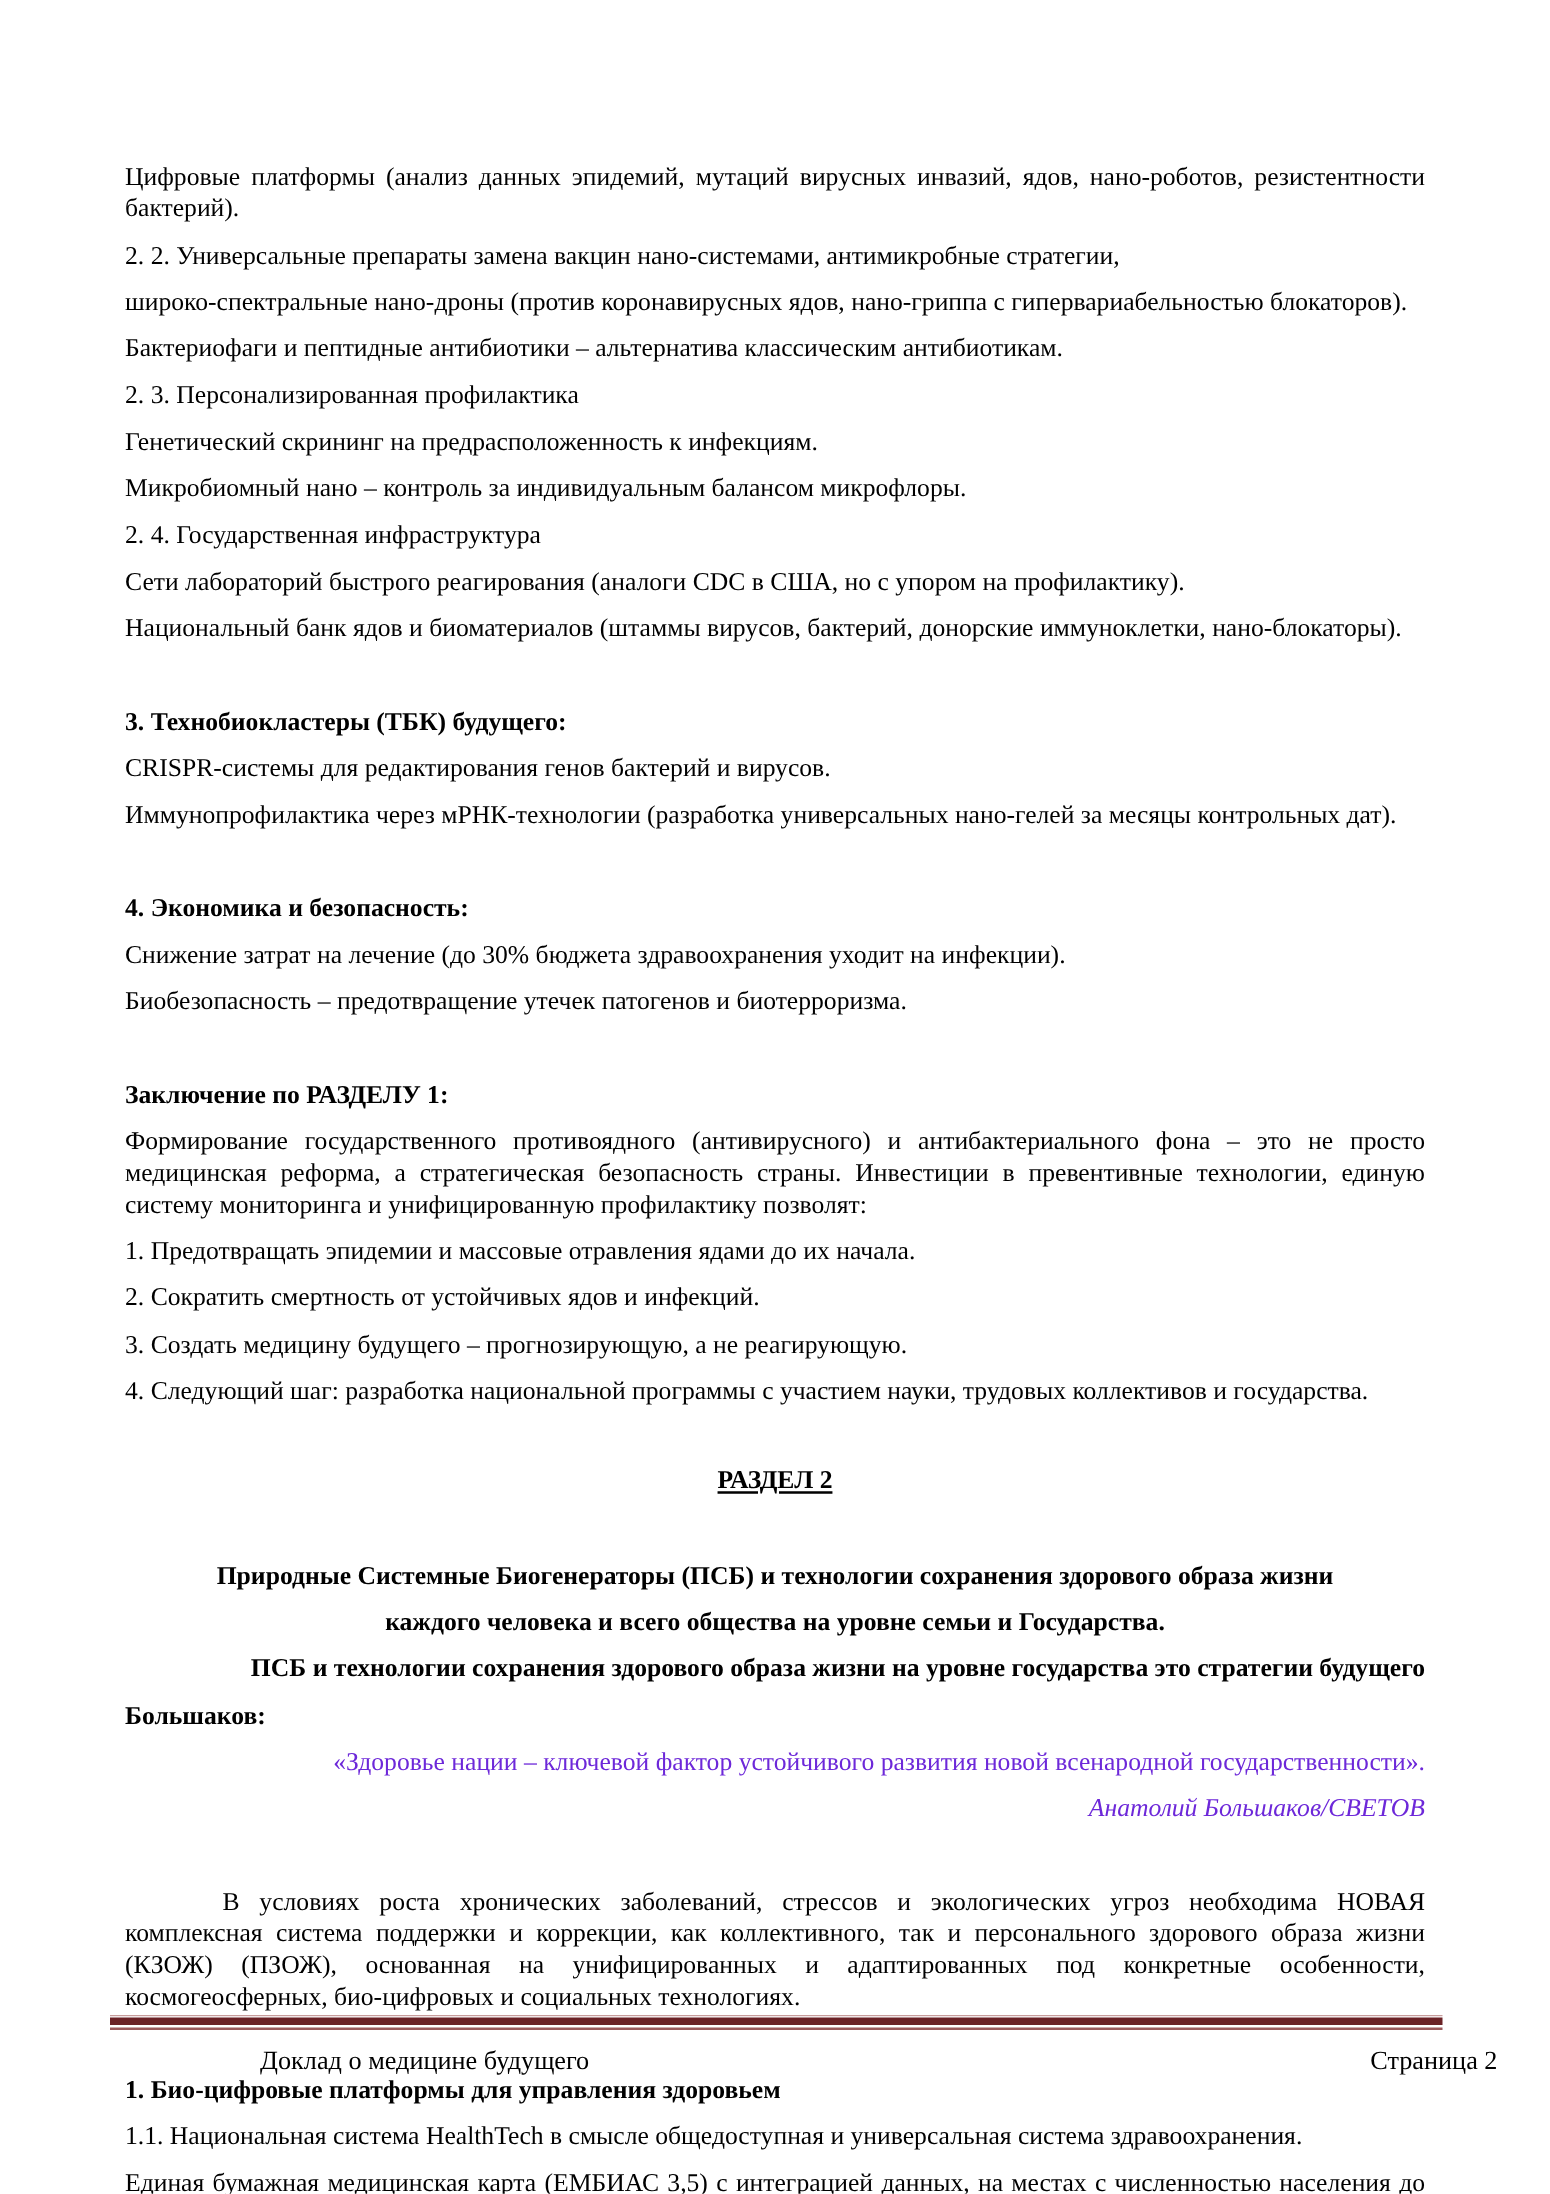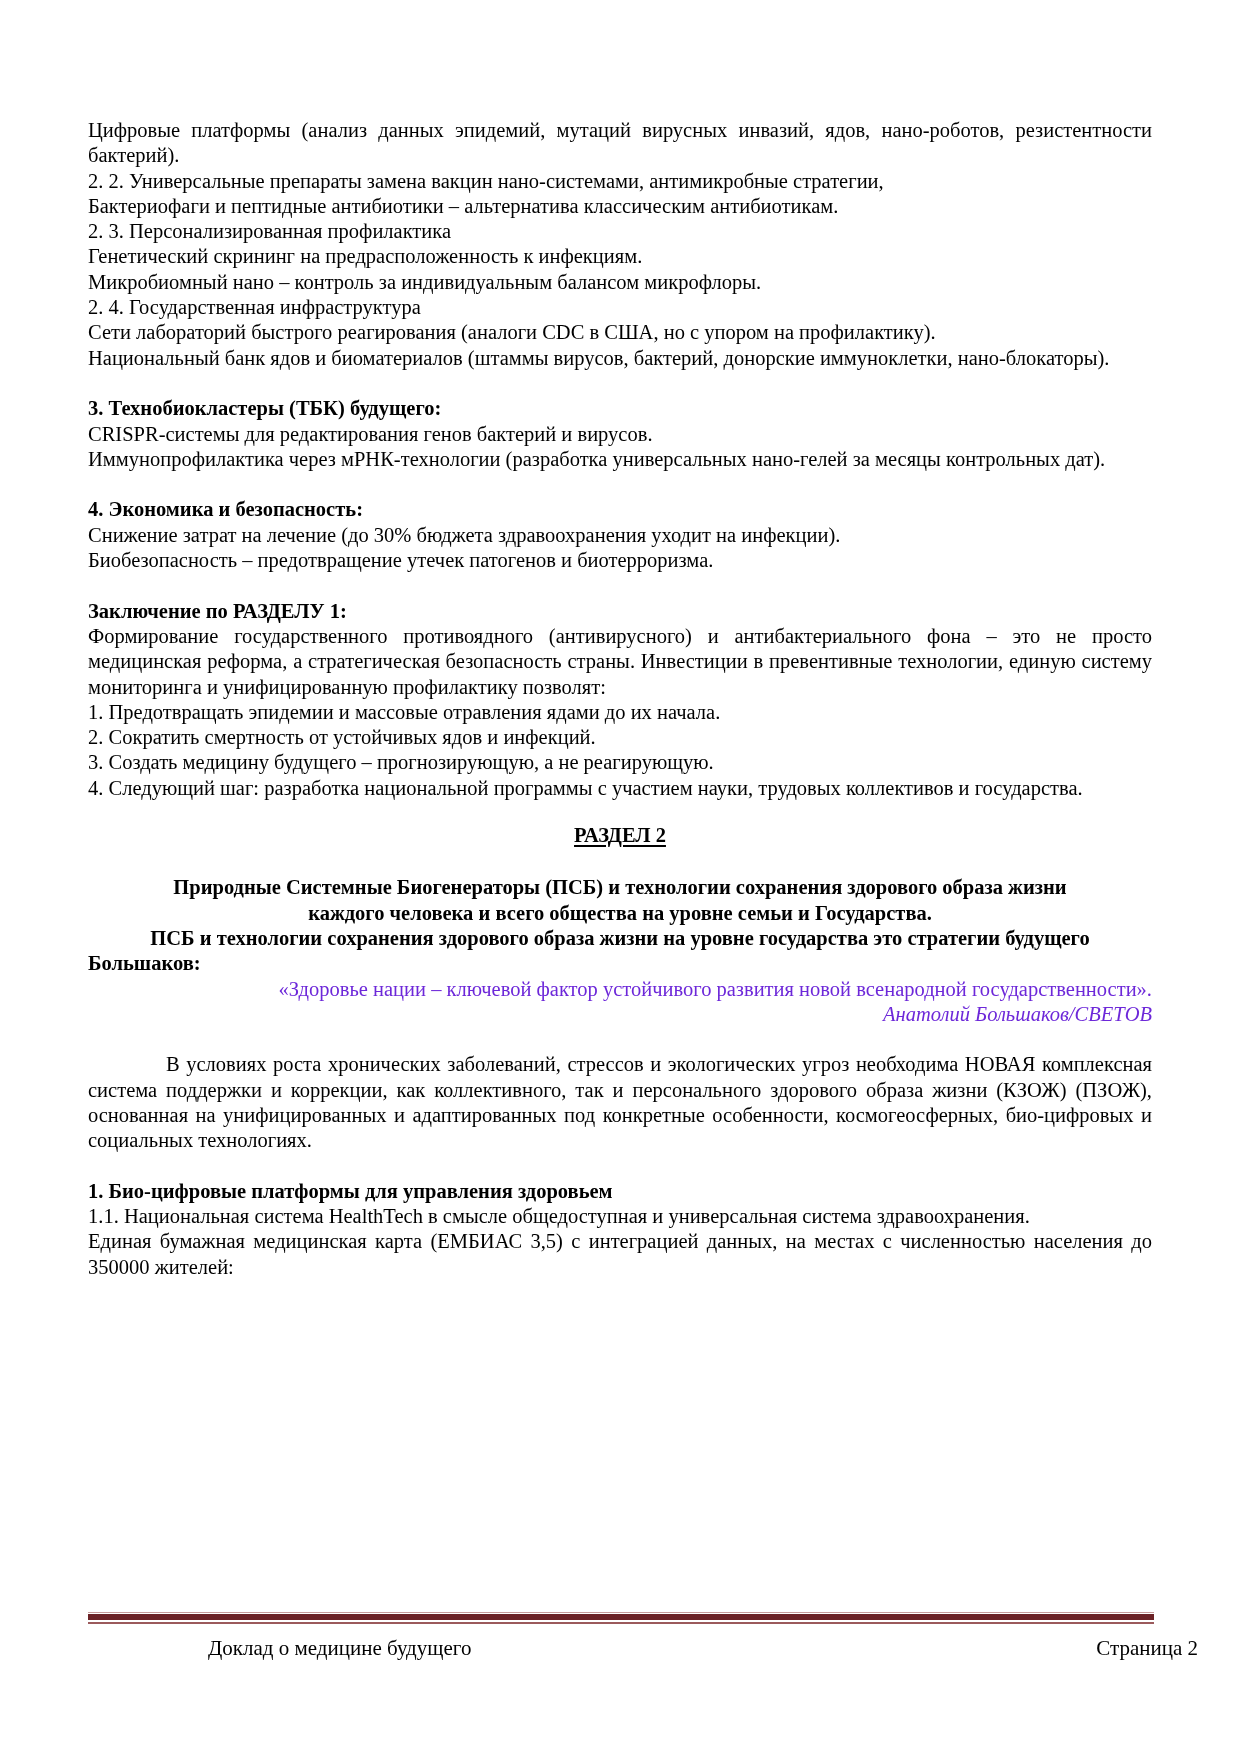--- a/index.html
+++ b/index.html
@@ -5,21 +5,21 @@
   html, body { margin: 0; padding: 0; background: #ffffff; }
   body { width: 1240px; height: 1755px; position: relative; overflow: hidden; }
   .page {
     position: absolute; left: 0; top: 0; width: 1240px; height: 1755px; background: #fff;
     font-family: "Liberation Serif", serif; color: #000;
   }
   .content {
     position: absolute; left: 88px; top: 118px; width: 1064px;
     font-size: 20.5px; line-height: 25.3px;
   }
-  .p { margin: 0; text-align: justify; }
+  .p { margin: 12px; text-align: justify; }
   .gap { height: 25.3px; }
   .bold { font-weight: bold; }
   .u { }
   .center { text-align: center; }
   .right { text-align: right; }
   .red { color: #6d28d9; }
   .italic { font-style: italic; }
   .indent { text-indent: 78px; }
   .section-title { text-align: center; font-weight: bold; text-decoration: underline; text-decoration-thickness: 2px; text-underline-offset: 3px; }
   .footer-rule {
@@ -35,20 +35,21 @@
   }
 </style>
 </head>
 <body>
 
 <div class="page">
   <div class="content">
 
     <p class="p">Цифровые платформы (анализ данных эпидемий, мутаций вирусных инвазий, ядов, нано-роботов, резистентности бактерий).</p>
     <p class="p" style="text-align:left">2. 2. Универсальные препараты замена вакцин нано-системами, антимикробные стратегии,</p>
+    <p class="p">широко-спектральные нано-дроны (против коронавирусных ядов,  нано-гриппа с гипервариабельностью блокаторов).</p>
     <p class="p">Бактериофаги и пептидные антибиотики – альтернатива классическим антибиотикам.</p>
     <p class="p">2. 3. Персонализированная профилактика</p>
     <p class="p">Генетический скрининг на предрасположенность к инфекциям.</p>
     <p class="p">Микробиомный нано – контроль за индивидуальным балансом микрофлоры.</p>
     <p class="p">2. 4. Государственная инфраструктура</p>
     <p class="p">Сети лабораторий быстрого реагирования (аналоги CDC в США, но с упором на профилактику).</p>
     <p class="p">Национальный банк ядов и биоматериалов (штаммы вирусов, бактерий, донорские иммуноклетки,  нано-блокаторы).</p>
 
     <div class="gap"></div>
 
@@ -72,21 +73,21 @@
     <p class="p">4. Следующий шаг: разработка национальной программы с участием науки, трудовых коллективов и государства.</p>
 
     <div class="gap" style="height:22px"></div>
 
     <p class="p section-title">РАЗДЕЛ 2</p>
 
     <div class="gap" style="height:27px"></div>
 
     <p class="p bold center">Природные Системные Биогенераторы (ПСБ) и технологии сохранения здорового образа жизни</p>
     <p class="p bold center">каждого человека и всего общества на уровне семьи и Государства.</p>
-    <p class="p bold" style="text-align:center; white-space:nowrap">ПСБ и технологии сохранения здорового образа жизни на уровне государства это стратегии будущего</p>
+    <p class="p bold" style="text-align:right; white-space:nowrap">ПСБ и технологии сохранения здорового образа жизни на уровне государства это стратегии будущего</p>
     <p class="p bold">Большаков:</p>
     <p class="p right red">«Здоровье нации – ключевой фактор устойчивого развития новой всенародной государственности».</p>
     <p class="p right red italic">Анатолий Большаков/СВЕТОВ</p>
 
     <div class="gap"></div>
 
     <p class="p indent">В условиях роста хронических заболеваний, стрессов и экологических угроз необходима НОВАЯ комплексная система поддержки и коррекции, как коллективного, так и персонального здорового образа жизни (КЗОЖ) (ПЗОЖ), основанная на унифицированных и адаптированных под конкретные особенности, космогеосферных, био-цифровых и социальных технологиях.</p>
 
     <div class="gap"></div>
 

